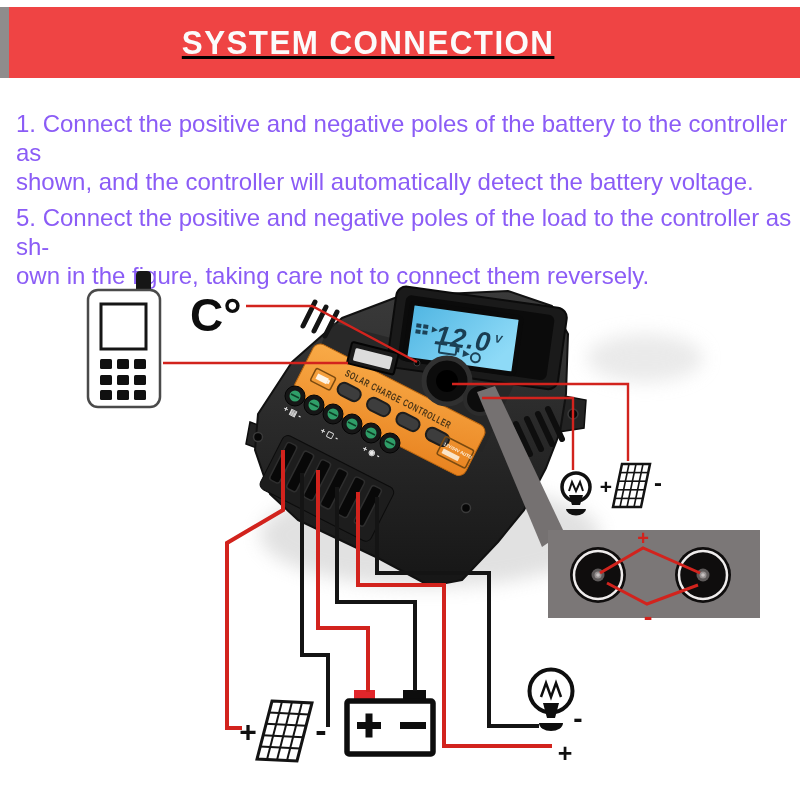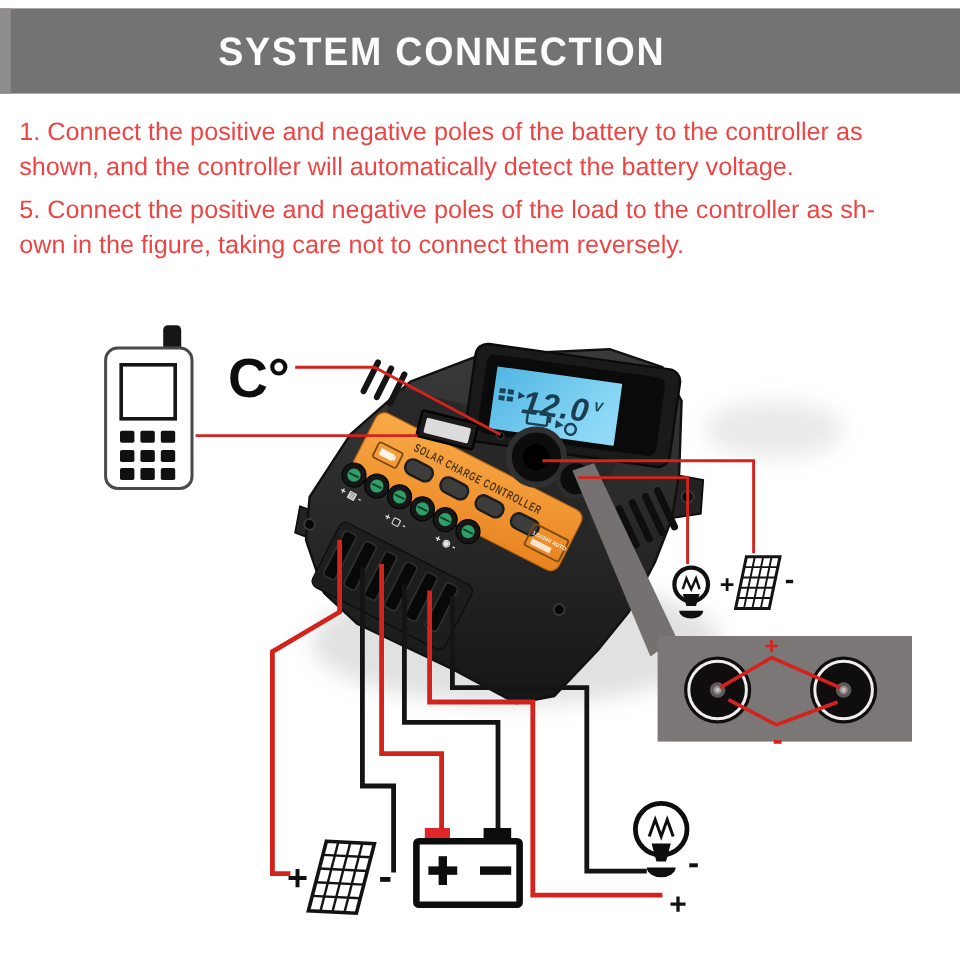--- a/index.html
+++ b/index.html
@@ -1,23 +1,23 @@
 <!DOCTYPE html>
 <html><head>
 <meta charset="utf-8">
 <style>
   html,body{margin:0;padding:0;background:#ffffff;width:800px;height:800px;overflow:hidden;}
   #stage{position:relative;width:800px;height:800px;font-family:"Liberation Sans",sans-serif;}
-  .banner{position:absolute;left:0;top:7px;width:800px;height:71px;background:#737373;
-          display:flex;align-items:center;justify-content:center;}
+  .banner{position:absolute;left:0;top:7px;width:800px;height:71px;background:#ef4444;
+          display:flex;align-items:center;justify-content:center;text-decoration:underline;}
   .banner::before{content:"";position:absolute;left:0;top:0;width:9px;height:100%;background:#8f8c8c;}
   .banner .title{color:#fbfbfb;font-size:33px;font-weight:bold;letter-spacing:1.5px;
           transform:translateX(-32px) scaleX(.95);white-space:nowrap;}
-  .instructions{position:absolute;left:16px;top:96px;width:778px;color:#ef4444;
-          font-size:21px;line-height:29px;}
+  .instructions{position:absolute;left:16px;top:109px;width:778px;color:#8b5cf6;
+          font-size:24px;line-height:29px;}
   .instructions p{margin:0 0 7px 0;white-space:pre-line;}
   svg{position:absolute;left:0;top:0;}
   svg text{font-family:"Liberation Sans",sans-serif;}
 </style>
 </head>
 <body>
 
 <div id="stage">
 
   <div class="banner">

